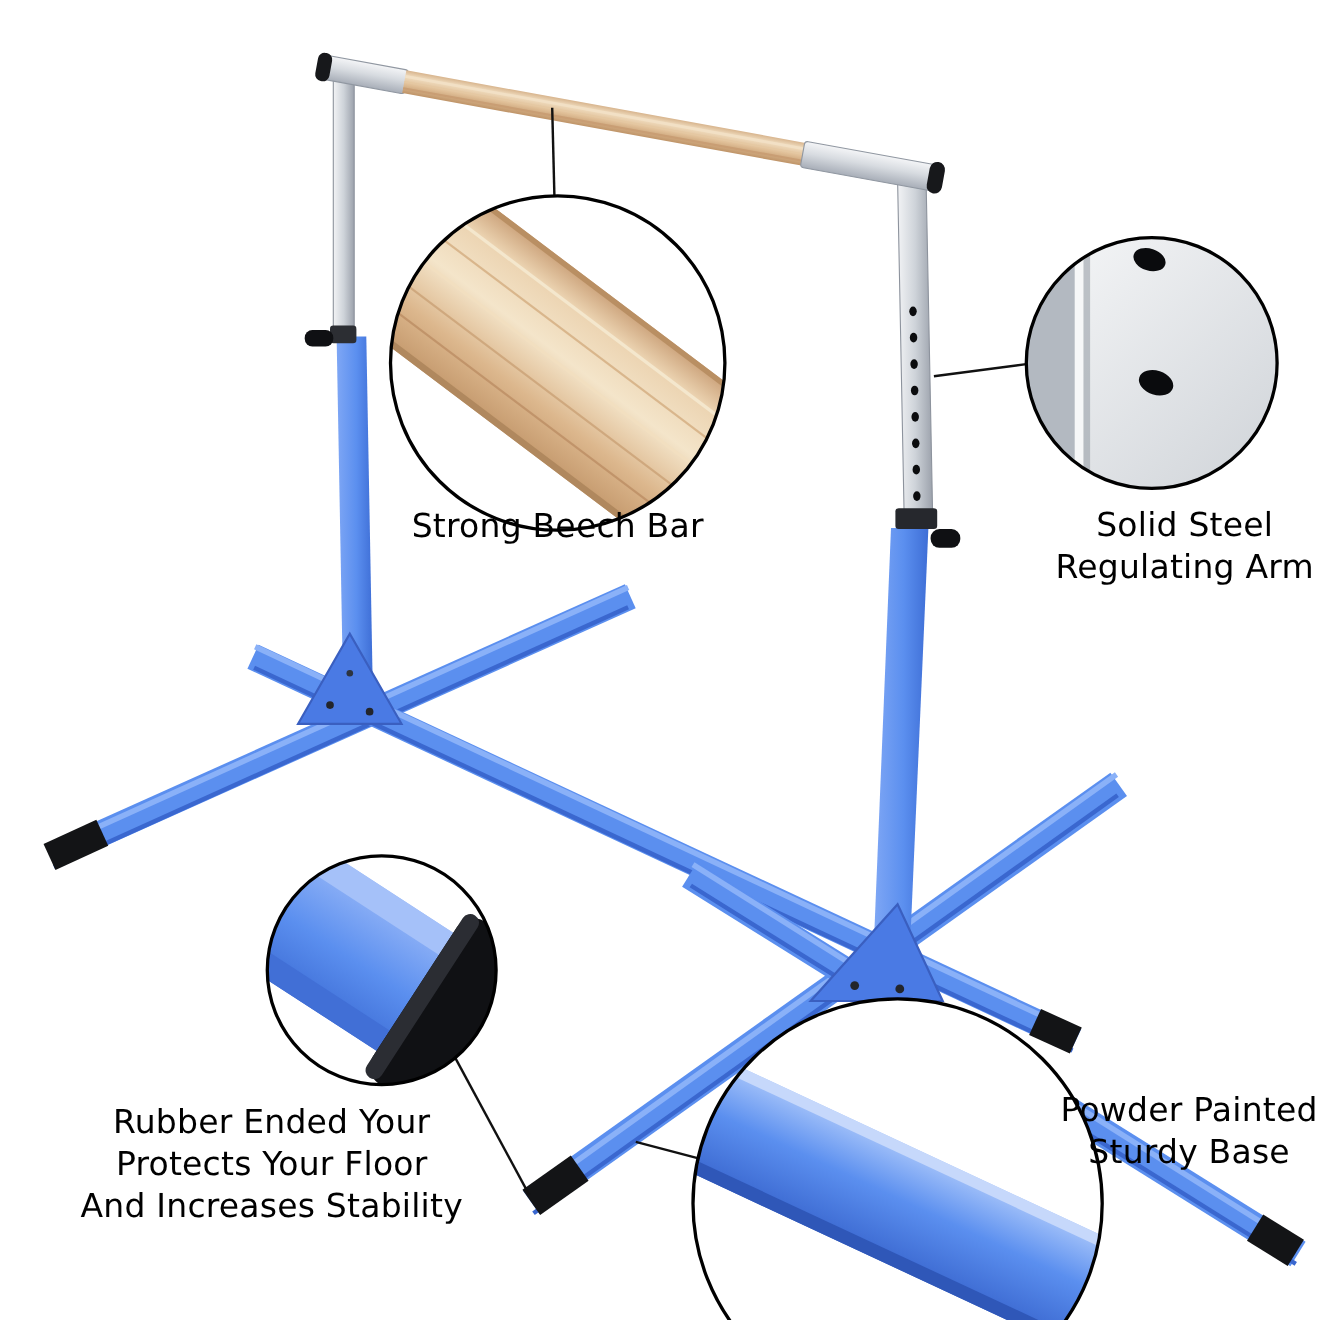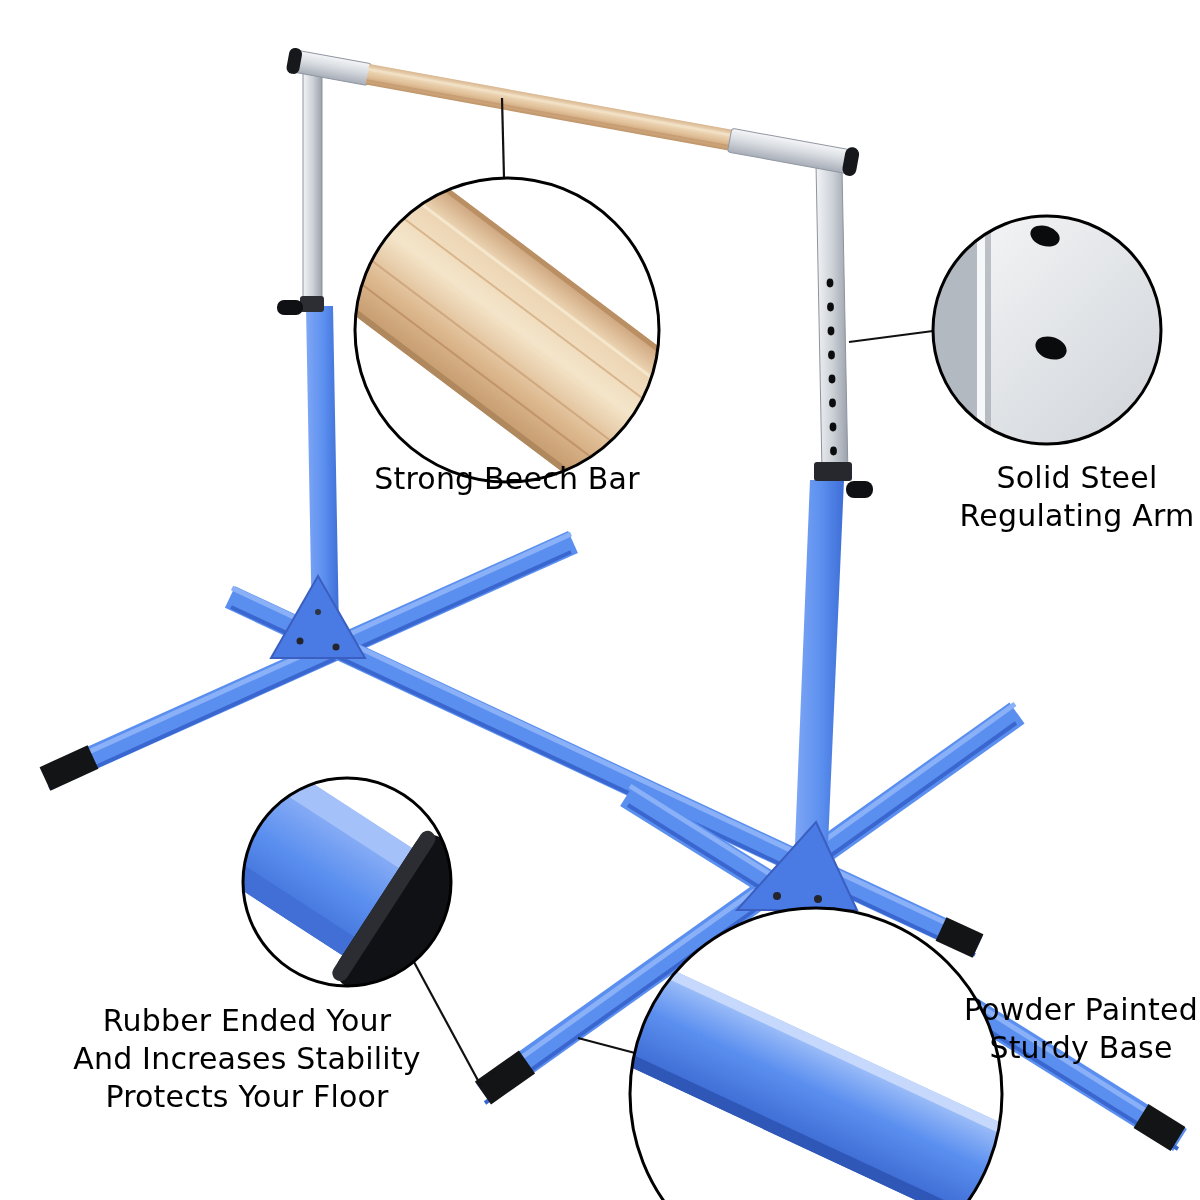--- a/index.html
+++ b/index.html
@@ -211,22 +211,22 @@
   <div>Strong Beech Bar</div>
 </div>
 
 <div class="label" style="left:924px;top:459px;width:276px">
   <div>Solid Steel</div>
   <div>Regulating Arm</div>
 </div>
 
 <div class="label center" style="left:36px;top:1002px;width:392px">
   <div>Rubber Ended Your</div>
+  <div>Protects Your Floor</div>
   <div>And Increases Stability</div>
-  <div>Protects Your Floor</div>
 </div>
 
 <div class="label" style="left:926px;top:991px;width:280px">
   <div>Powder Painted</div>
   <div>Sturdy Base</div>
 </div>
 
 </div>
 
 </body></html>

